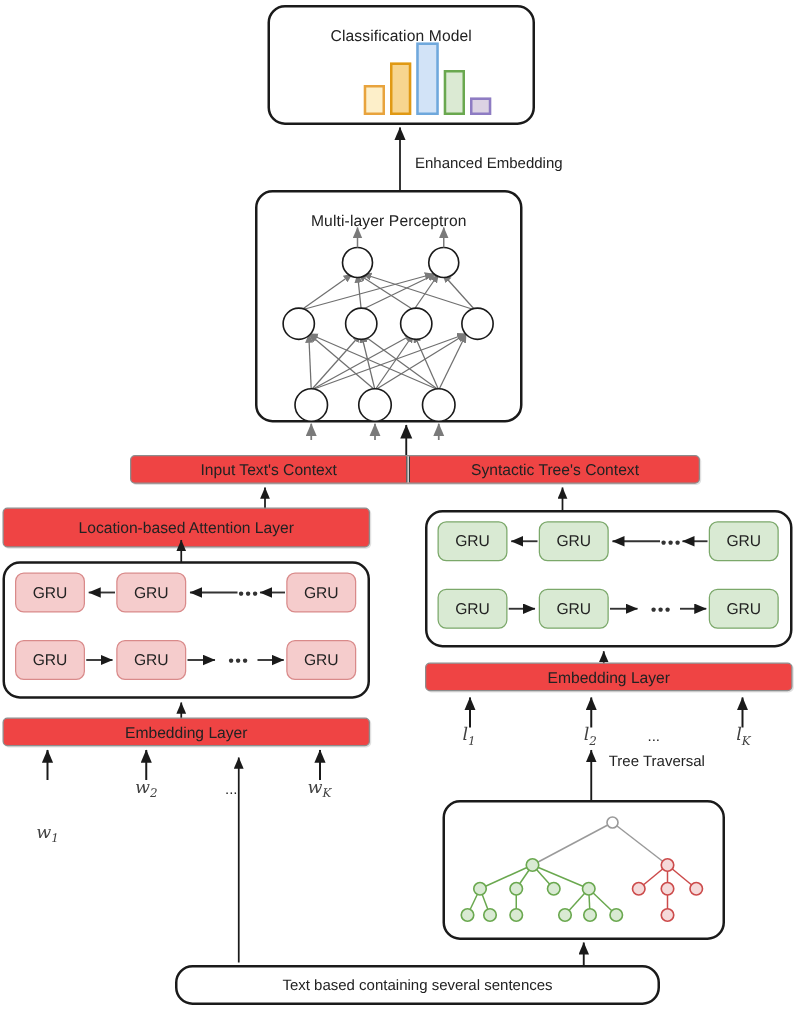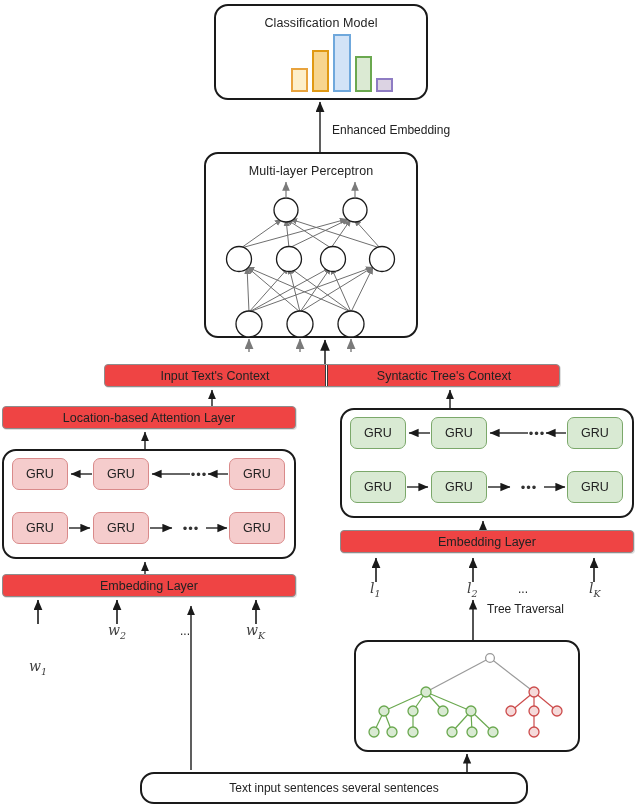--- a/index.html
+++ b/index.html
@@ -24,21 +24,21 @@
   .bigbox {
     border: 2px solid #1a1a1a;
     border-radius: 14px;
     background: #ffffff;
     box-sizing: border-box;
   }
   .bigbox-title {
     text-align: center;
     font-size: 12.5px;
     color: #222;
-    padding-top: 10px;
+    padding-top: 16px;
     letter-spacing: .1px;
   }
 
   
   .greybar {
     border: 1px solid #8d8d8d;
     border-radius: 4px;
     background: #ef4444;
     box-sizing: border-box;
     display: flex;
@@ -202,21 +202,21 @@
   </div>
 
   <svg class="abs" style="left:202px; top:388px; width:20px; height:22px;">
     <line x1="10" y1="22" x2="10" y2="2" stroke="#1a1a1a" stroke-width="1.4" marker-end="url(#ahsm)"></line>
   </svg>
 
   <svg class="abs" style="left:440px; top:388px; width:20px; height:22px;">
     <line x1="10" y1="22" x2="10" y2="2" stroke="#1a1a1a" stroke-width="1.4" marker-end="url(#ahsm)"></line>
   </svg>
 
-  <div class="abs greybar" style="left:2px; top:406px; width:294px; height:23px;">Location-based Attention Layer</div>
+  <div class="abs greybar" style="left:2px; top:406px; width:294px; height:32px;">Location-based Attention Layer</div>
 
   <svg class="abs" style="left:135px; top:430px; width:20px; height:22px;">
     <line x1="10" y1="22" x2="10" y2="2" stroke="#1a1a1a" stroke-width="1.4" marker-end="url(#ahsm)"></line>
   </svg>
 
   <div class="abs bigbox" style="left:2px; top:449px; width:294px; height:110px;"></div>
 
   <div class="abs gru red" style="left:12px; top:458px; width:56px; height:32px;">GRU</div>
   <div class="abs gru red" style="left:93px; top:458px; width:56px; height:32px;">GRU</div>
   <div class="abs gru red" style="left:229px; top:458px; width:56px; height:32px;">GRU</div>
@@ -363,16 +363,16 @@
       <circle cx="203" cy="71" r="5"></circle>
       <circle cx="180" cy="92" r="5"></circle>
     </g>
   </svg>
 
   <svg class="abs" style="left:457px; top:752px; width:20px; height:22px;">
     <line x1="10" y1="22" x2="10" y2="2" stroke="#1a1a1a" stroke-width="1.5" marker-end="url(#ahsm)"></line>
   </svg>
 
   <div class="abs bigbox" style="left:140px; top:772px; width:388px; height:32px; display:flex; align-items:center; justify-content:center;">
-    <span class="cap">Text input sentences several sentences</span>
+    <span class="cap">Text based containing several sentences</span>
   </div>
 
 </div>
 
 </body></html>

